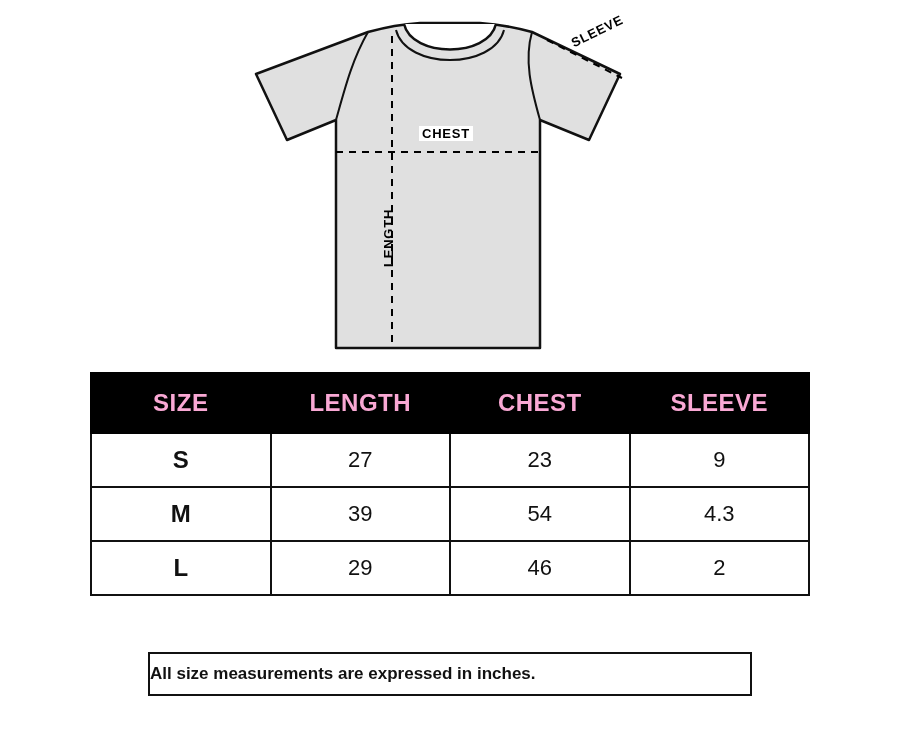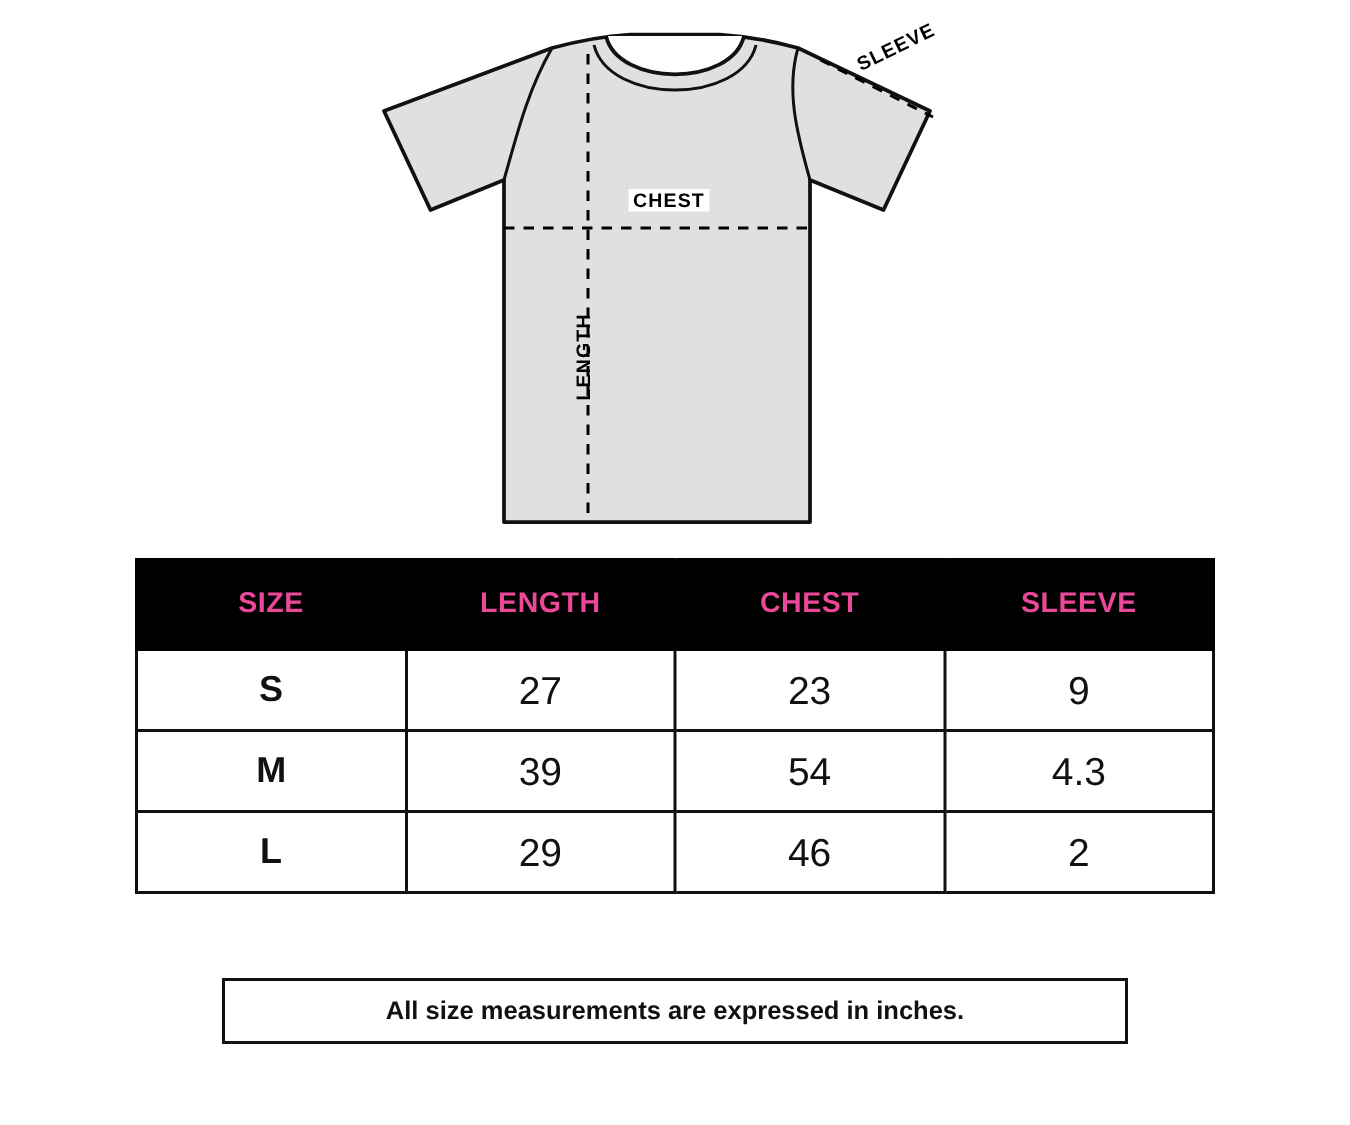--- a/index.html
+++ b/index.html
@@ -65,28 +65,28 @@
     top: 372px;
     width: 720px;
     border-collapse: collapse;
     table-layout: fixed;
   }
   #size-table th,
   #size-table td {
     border: 2px solid #111111;
     text-align: center;
     height: 50px;
-    font-size: 26px;
+    font-size: 22px;
     font-family: "Liberation Sans", sans-serif;
   }
   #size-table thead th {
     background: #000000;
-    color: #ec4899;
+    color: #f9a8d4;
     font-weight: bold;
-    font-size: 19px;
+    font-size: 24px;
     height: 56px;
     border-color: #000000;
     letter-spacing: 0.02em;
   }
   #size-table tbody td {
     background: #ffffff;
     color: #111111;
     font-weight: normal;
   }
   #size-table tbody td.size-cell {
@@ -97,21 +97,21 @@
   
   #note-box {
     position: absolute;
     left: 148px;
     top: 652px;
     width: 604px;
     height: 44px;
     border: 2px solid #111111;
     display: flex;
     align-items: center;
-    justify-content: center;
+    justify-content: flex-start;
     box-sizing: border-box;
   }
   #note-text {
     font-size: 17px;
     font-weight: bold;
     color: #111111;
     font-family: "Liberation Sans", sans-serif;
   }
 </style>
 </head>

